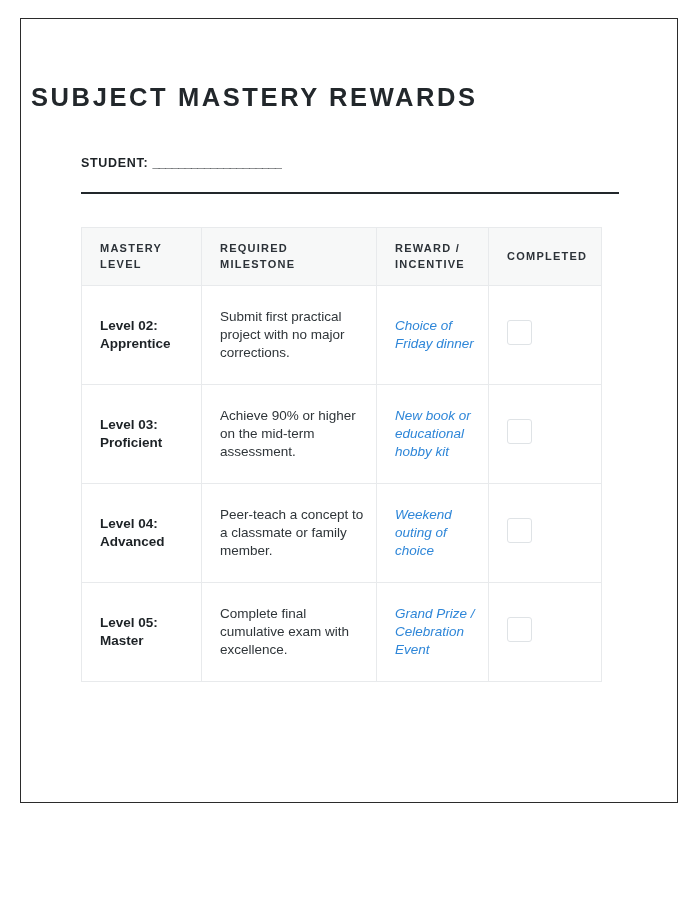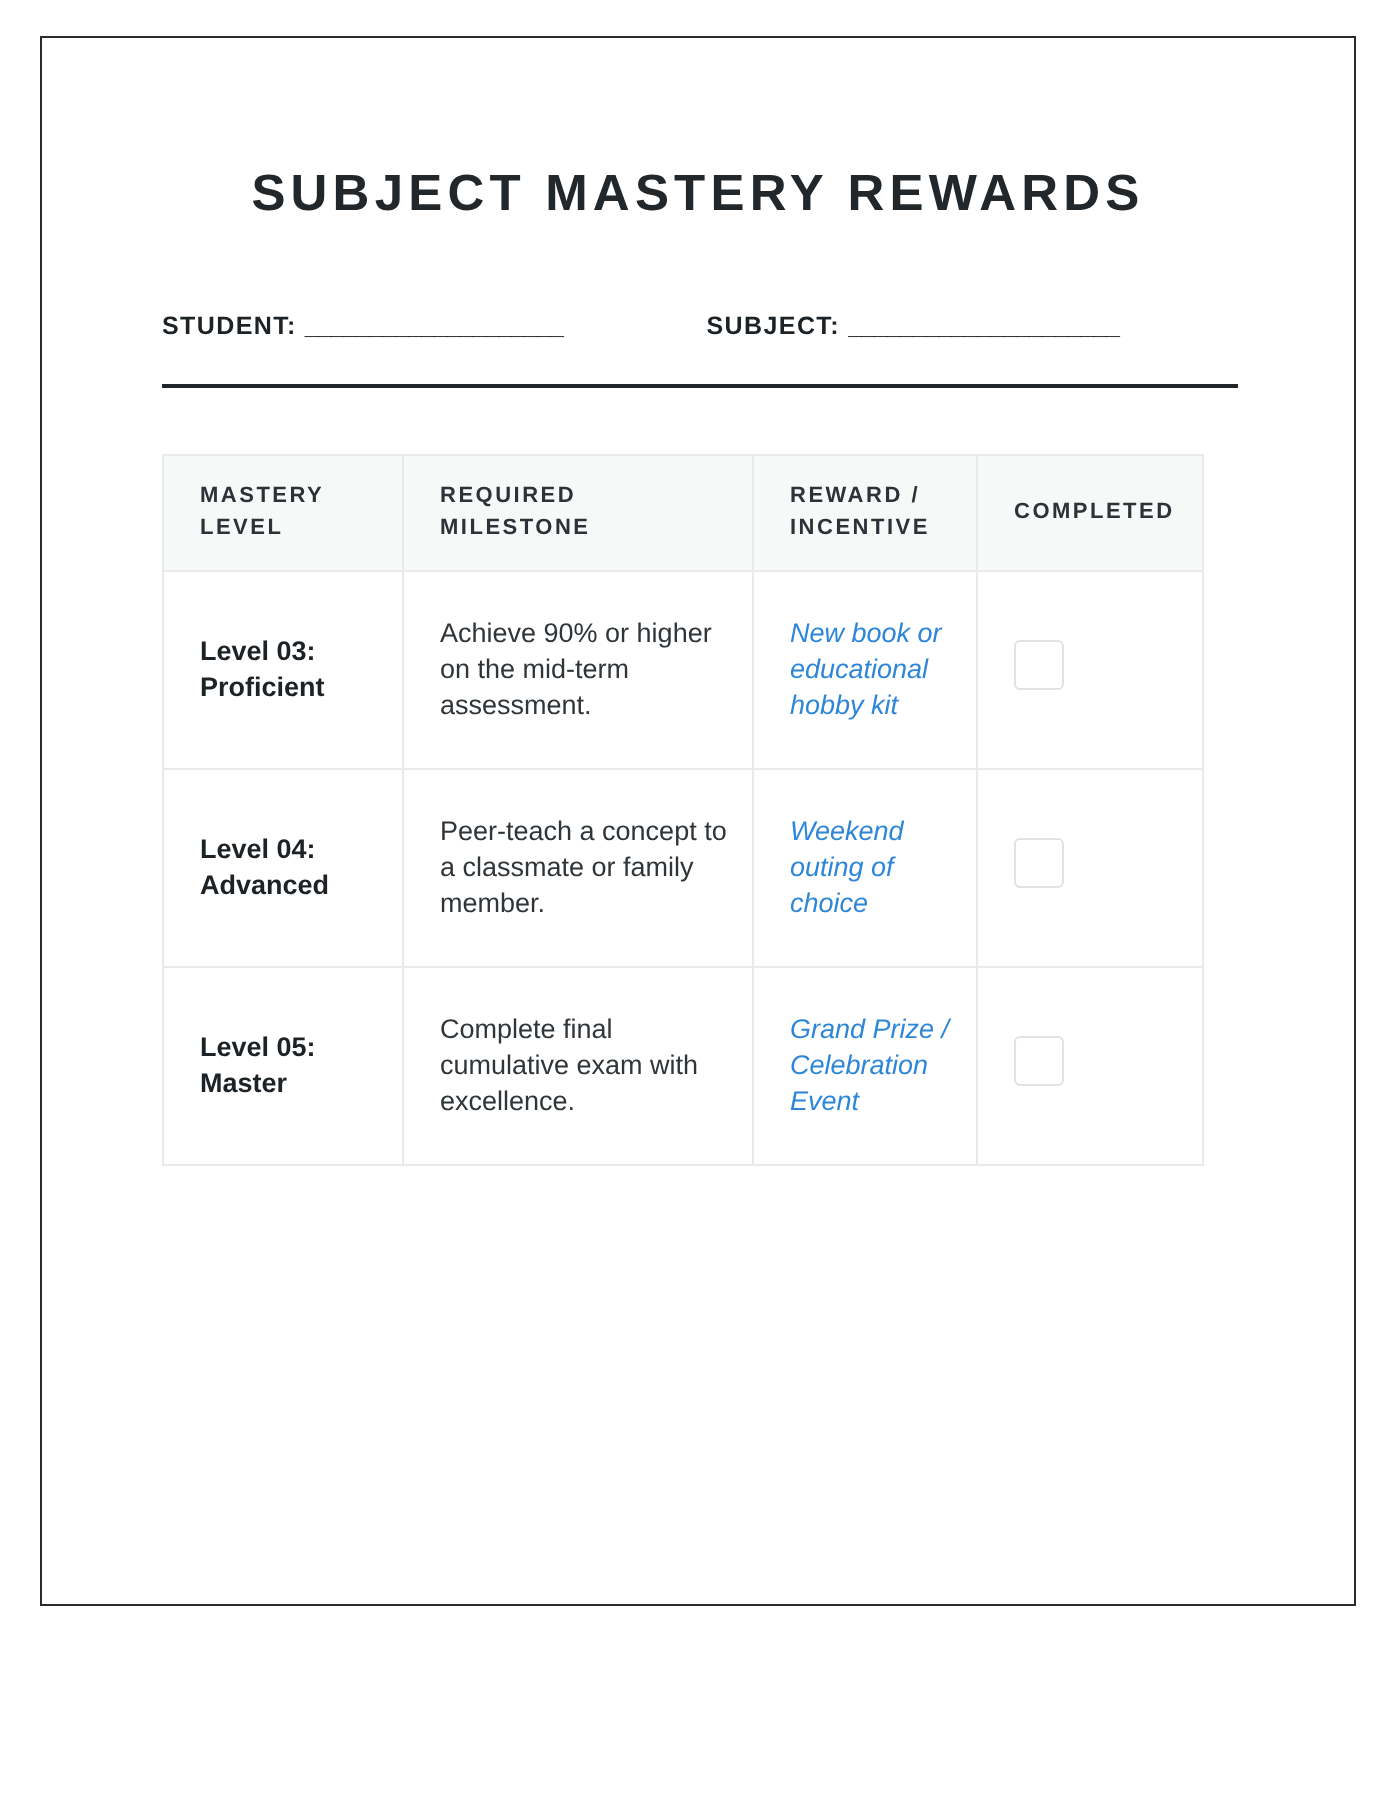--- a/index.html
+++ b/index.html
@@ -27,21 +27,20 @@
   #doc-body {
     position: absolute;
     left: 0;
     top: 0;
     width: 656px;
     padding: 0;
     box-sizing: border-box;
   }
 
   .doc-title {
-    text-align: center;
     font-size: 25.5px;
     font-weight: bold;
     letter-spacing: 2.6px;
     color: #22272b;
     margin: 64px 0 0 0;
     padding: 0 10px;
     white-space: nowrap;
   }
 
   .form-row {
@@ -160,24 +159,20 @@
 
 <div id="page-frame">
   <div id="doc-body">
 
     <h1 class="doc-title">SUBJECT MASTERY REWARDS</h1>
 
     <div class="form-row">
       <div class="field field-student">
         <span class="field-label">STUDENT:</span>
         <span class="field-rule">____________________</span>
-      </div>
-      <div class="field field-subject">
-        <span class="field-label">SUBJECT:</span>
-        <span class="field-rule">_____________________</span>
       </div>
     </div>
 
     <div class="header-rule"></div>
 
     <table class="mastery-table">
       <colgroup>
         <col class="c-level">
         <col class="c-milestone">
         <col class="c-reward">
@@ -186,20 +181,28 @@
       <thead>
         <tr>
           <th>MASTERY<br>LEVEL</th>
           <th>REQUIRED<br>MILESTONE</th>
           <th>REWARD /<br>INCENTIVE</th>
           <th>COMPLETED</th>
         </tr>
       </thead>
       <tbody>
         <tr>
+          <td class="cell-level">Level 02:<br>Apprentice</td>
+          <td class="cell-milestone">Submit first practical project with no major corrections.</td>
+          <td class="cell-reward">Choice of Friday dinner</td>
+          <td class="cell-completed">
+            <span class="checkbox"></span>
+          </td>
+        </tr>
+        <tr>
           <td class="cell-level">Level 03:<br>Proficient</td>
           <td class="cell-milestone">Achieve 90% or higher on the mid-term assessment.</td>
           <td class="cell-reward">New book or educational hobby kit</td>
           <td class="cell-completed">
             <span class="checkbox"></span>
           </td>
         </tr>
         <tr>
           <td class="cell-level">Level 04:<br>Advanced</td>
           <td class="cell-milestone">Peer-teach a concept to a classmate or family member.</td>

